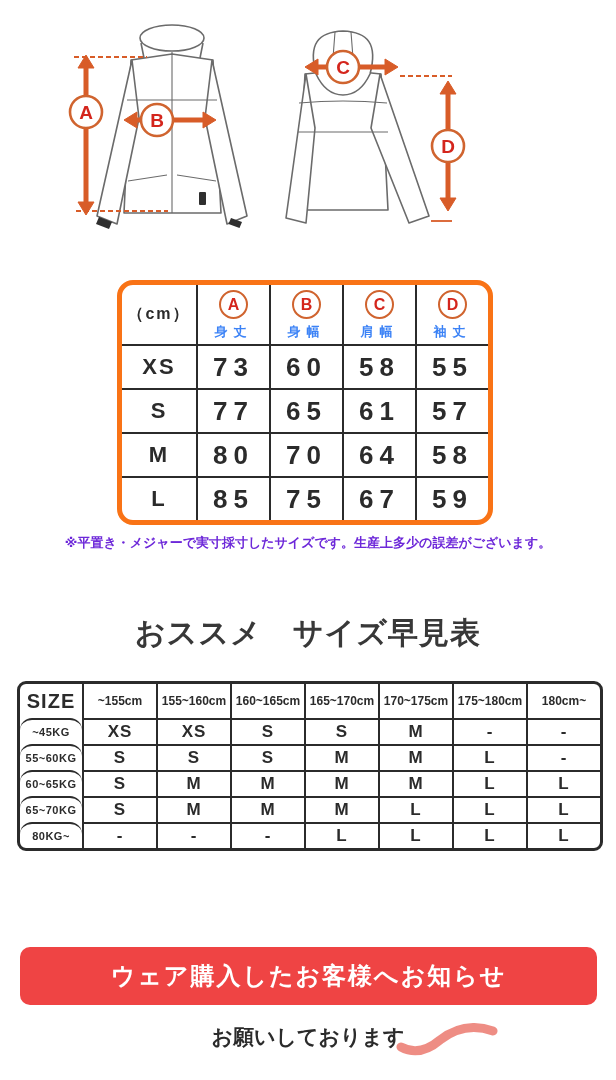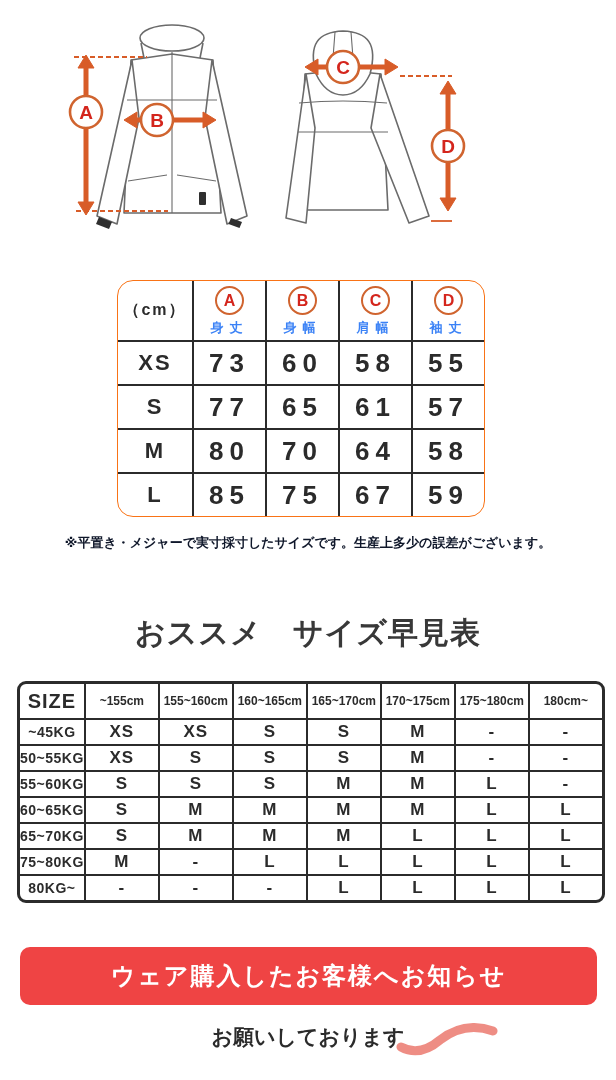--- a/index.html
+++ b/index.html
@@ -2,47 +2,47 @@
 <html><head>
 <meta charset="utf-8">
 <style>
   html,body{margin:0;padding:0;background:#ffffff;}
   .page{position:relative;width:616px;height:1080px;background:#ffffff;overflow:hidden;
         font-family:"Liberation Sans","DejaVu Sans",sans-serif;color:#2b2b2b;}
   .diagram{position:absolute;top:0;left:0;}
 
   
   .mwrap{position:absolute;left:117px;top:280px;}
-  .mtable{border-collapse:separate;border-spacing:0;border:1px solid #f97316;border-radius:16px;
+  .mtable{border-collapse:separate;border-spacing:0;border:5px solid #f97316;border-radius:16px;
           overflow:hidden;table-layout:fixed;background:#fff;}
   .mtable th,.mtable td{border-left:2px solid #2b2b2b;text-align:center;vertical-align:middle;padding:0;}
   .mtable th:first-child,.mtable td:first-child{border-left:none;}
   .mtable thead th{height:59px;}
   .mtable tbody td{border-top:2px solid #2b2b2b;height:42px;font-size:26px;letter-spacing:6px;font-weight:bold;}
   .mtable tbody td:first-child{font-size:22px;letter-spacing:2px;}
   .unit{font-size:16px;font-weight:bold;letter-spacing:2px;}
   .circ{width:25px;height:25px;border:2px solid #d0642f;border-radius:50%;color:#d4251c;
         font-weight:bold;font-size:16px;line-height:25px;margin:2px auto 4px;}
   .clab{font-size:13px;font-weight:bold;letter-spacing:6px;color:#3b82f6;}
 
   .note{position:absolute;top:534px;left:0;width:616px;text-align:center;
-        font-size:13px;font-weight:bold;color:#0f172a;}
+        font-size:13px;font-weight:bold;color:#6d28d9;}
   .title{position:absolute;top:613px;left:0;width:616px;text-align:center;
          font-size:30px;font-weight:bold;color:#383838;letter-spacing:1px;}
 
   
   .rwrap{position:absolute;left:17px;top:681px;}
   .rtable{border-collapse:separate;border-spacing:0;border:3px solid #2b2b2b;border-radius:9px;
           overflow:hidden;table-layout:fixed;background:#fff;}
   .rtable th,.rtable td{border-left:2px solid #2b2b2b;text-align:center;vertical-align:middle;padding:0;}
   .rtable th:first-child,.rtable td:first-child{border-left:none;}
   .rtable thead th{height:34px;font-size:12px;font-weight:bold;}
   .rtable thead th.corner{font-size:20px;letter-spacing:1px;}
   .rtable tbody td{border-top:2px solid #2b2b2b;height:24px;font-size:17px;font-weight:bold;letter-spacing:1px;}
-  .rtable tbody td:first-child{font-size:14px;letter-spacing:0.5px;}
+  .rtable tbody td:first-child{font-size:11px;letter-spacing:0.5px;border-radius:12px;}
 
   
   .banner{position:absolute;left:20px;top:947px;width:577px;height:58px;background:#ef4444;
           border-radius:10px;color:#ffffff;font-size:24px;font-weight:bold;letter-spacing:2px;
           display:flex;align-items:center;justify-content:center;}
   .message{position:absolute;top:1021px;left:0;width:616px;text-align:center;
            font-size:21px;font-weight:bold;color:#2b2b2b;line-height:31px;z-index:2;}
   .swoosh{position:absolute;left:394px;top:1023px;z-index:1;}
 </style>
 </head>
@@ -199,30 +199,20 @@
             <td>~45KG</td>
             <td>XS</td>
             <td>XS</td>
             <td>S</td>
             <td>S</td>
             <td>M</td>
             <td>-</td>
             <td>-</td>
           </tr>
           <tr>
-            <td>50~55KG</td>
-            <td>XS</td>
-            <td>S</td>
-            <td>S</td>
-            <td>S</td>
-            <td>M</td>
-            <td>-</td>
-            <td>-</td>
-          </tr>
-          <tr>
             <td>55~60KG</td>
             <td>S</td>
             <td>S</td>
             <td>S</td>
             <td>M</td>
             <td>M</td>
             <td>L</td>
             <td>-</td>
           </tr>
           <tr>
@@ -234,30 +224,20 @@
             <td>M</td>
             <td>L</td>
             <td>L</td>
           </tr>
           <tr>
             <td>65~70KG</td>
             <td>S</td>
             <td>M</td>
             <td>M</td>
             <td>M</td>
-            <td>L</td>
-            <td>L</td>
-            <td>L</td>
-          </tr>
-          <tr>
-            <td>75~80KG</td>
-            <td>M</td>
-            <td>-</td>
-            <td>L</td>
-            <td>L</td>
             <td>L</td>
             <td>L</td>
             <td>L</td>
           </tr>
           <tr>
             <td>80KG~</td>
             <td>-</td>
             <td>-</td>
             <td>-</td>
             <td>L</td>

